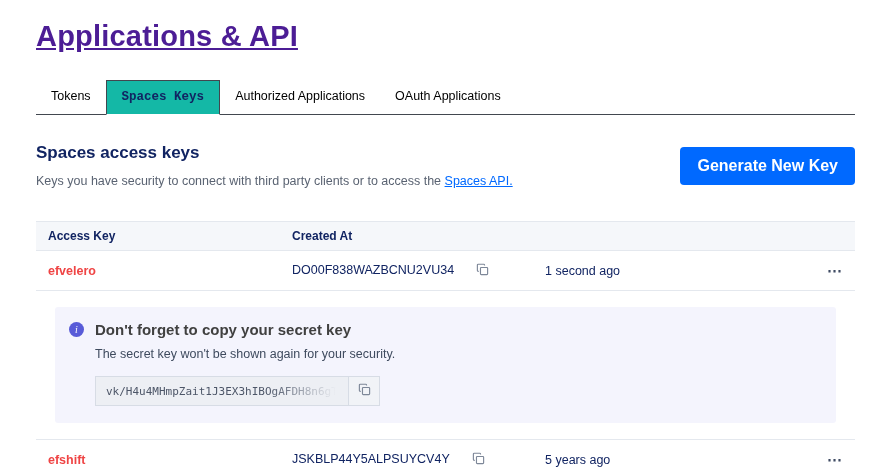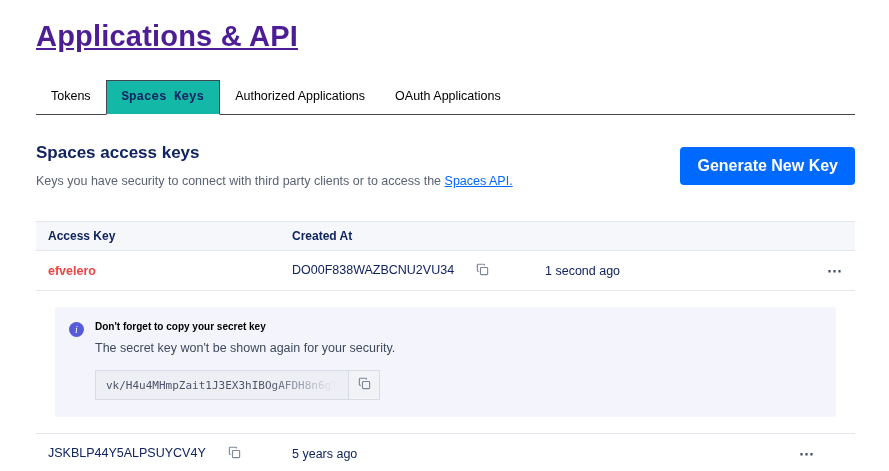--- a/index.html
+++ b/index.html
@@ -104,21 +104,21 @@
     border-radius: 50%;
     background: #585bd8;
     color: #ffffff;
     font-family: "Liberation Serif", serif;
     font-style: italic;
     font-size: 10px;
     text-align: center;
     line-height: 15px;
     margin-top: 1px;
   }
-  .callout-title { font-size: 10px; font-weight: 700; color: #000000; }
+  .callout-title { font-size: 15px; font-weight: 700; color: #404040; }
   .callout-sub { margin-top: 9px; font-size: 12.5px; color: #3e4a5e; }
   .secret-row { margin-top: 15px; display: inline-flex; }
   .secret-value {
     font-family: "DejaVu Sans Mono", monospace;
     font-size: 11px;
     color: #4d5668;
     background: #edeff4;
     border: 1px solid #d7dce5;
     padding: 8px 10px 7px;
     width: 254px;
@@ -214,20 +214,21 @@
                     </g>
                   </svg>
               </span>
             </button>
           </div>
         </div>
       </div>
     </div>
 
     <div class="trow tdata">
+      <div class="cell-name">efshift</div>
       <div class="cell-key">
         <span>JSKBLP44Y5ALPSUYCV4Y</span>
         <button class="copy-icon-btn">
           <span>
             <svg width="13" height="13" viewBox="0 0 16 16">
                 <g fill="none" stroke="#7d8798" stroke-width="1.4">
                   <rect x="5.5" y="5.5" width="8.8" height="8.8" rx="1"></rect>
                   <path d="M10.5 3.2v-.7c0-.6-.4-1-1-1h-6.8c-.6 0-1 .4-1 1v6.8c0 .6.4 1 1 1h.7"></path>
                 </g>
               </svg>

